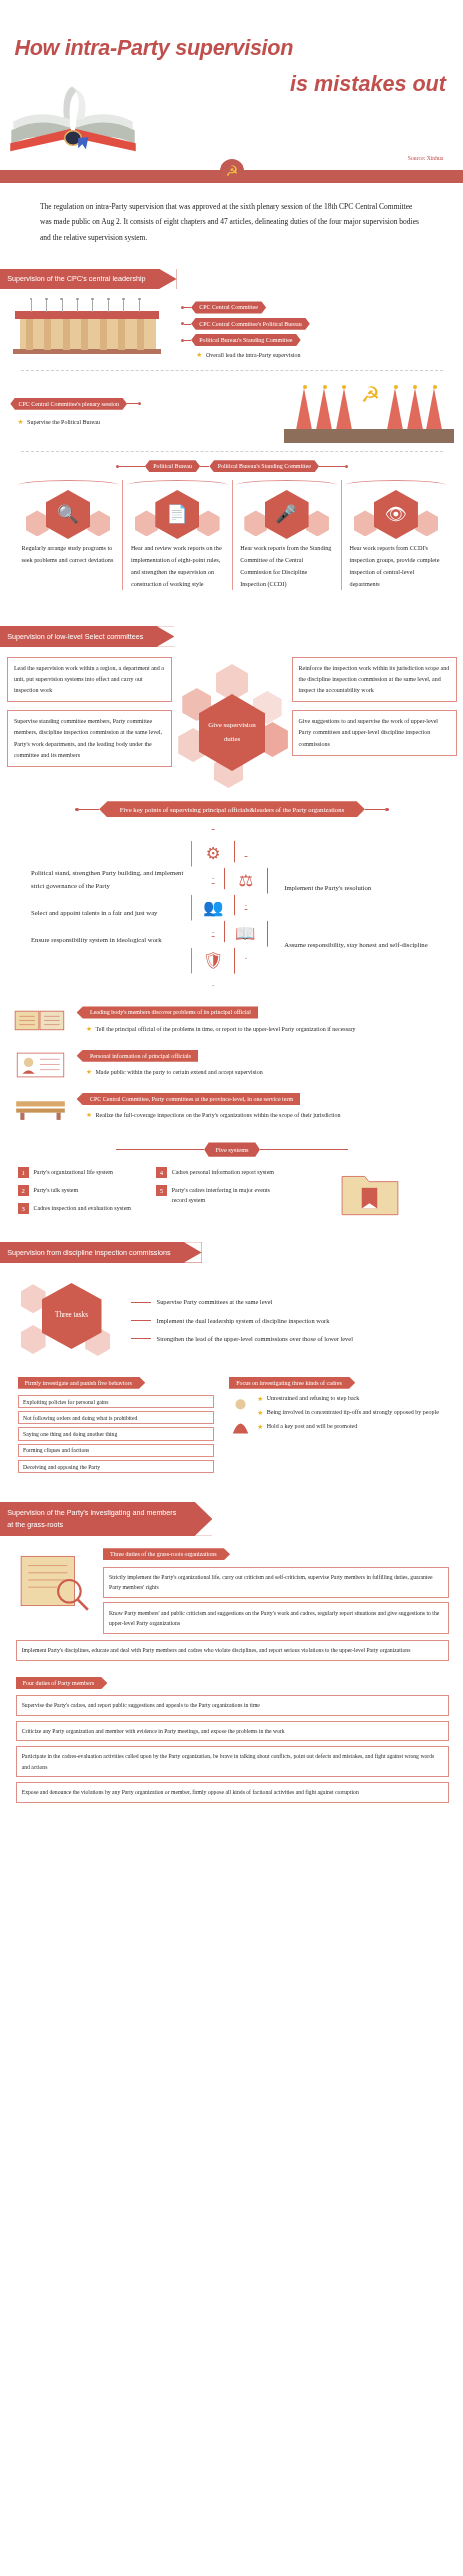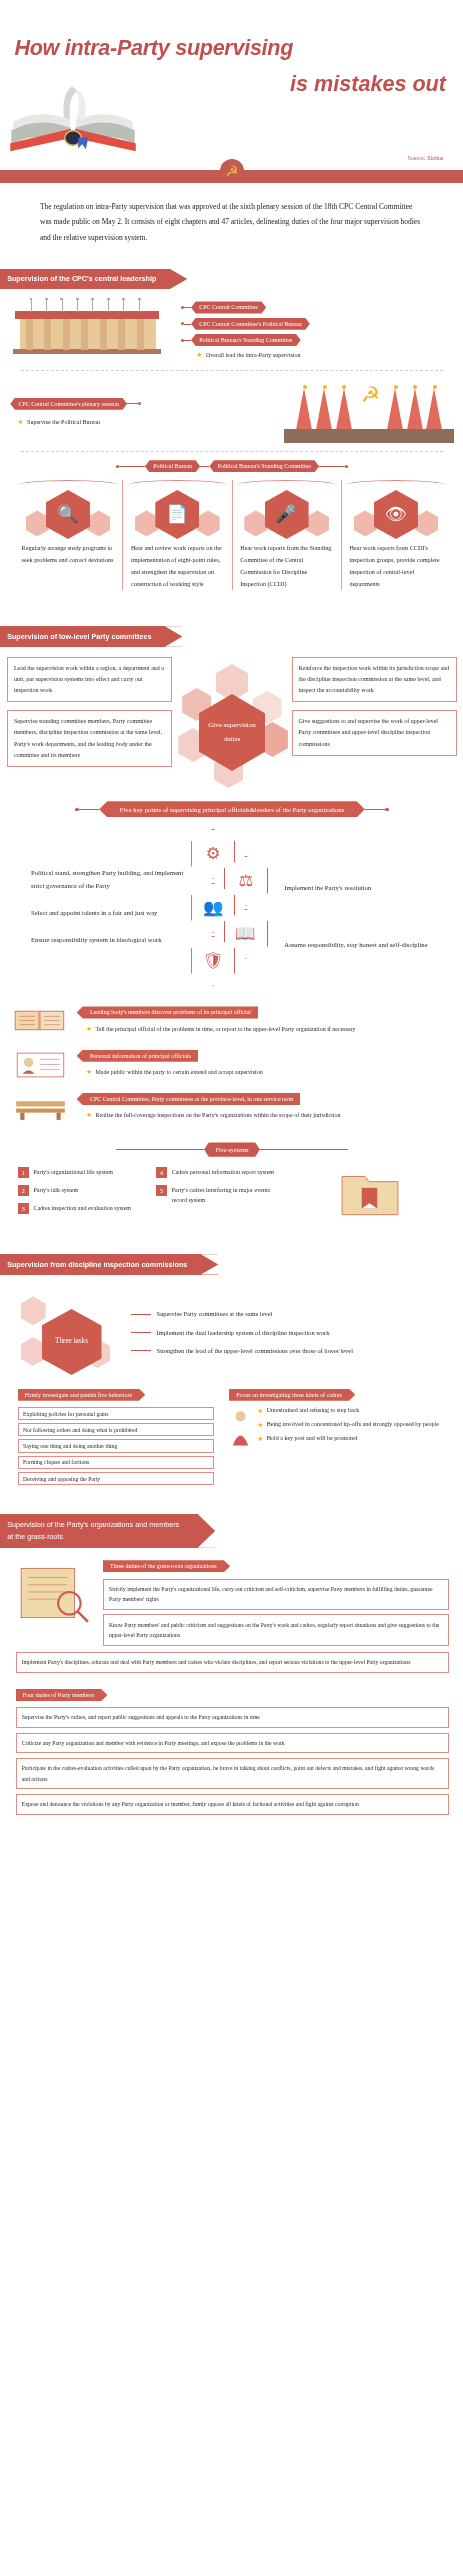--- a/index.html
+++ b/index.html
@@ -52,21 +52,21 @@
     position: relative; background: #c8584f; color: #fff;
     font-family: "Liberation Sans", sans-serif;
     font-size: 7.2px; padding: 5.7px 31px 5.7px 7.2px;
     display: inline-block; margin-left: 0;
   }
   .banner::after {
     content: ""; position: absolute; right: 0; top: 0; bottom: 0; width: 17.5px;
     background: #fff;
     clip-path: polygon(100% 0, 100% 100%, 0 100%, 100% 50%, 0 0);
   }
-  .banner-wrap { margin: 13.4px 0 3.1px 0; font-weight: bold; }
+  .banner-wrap { margin: 13.4px 0 3.1px 0; }
 
   
   .hexlabel {
     display: inline-block; background: #c8584f; color: #fff;
     font-size: 6px; padding: 3.1px 8.2px; position: relative;
     clip-path: polygon(4.6px 0, calc(100% - 4.6px) 0, 100% 50%, calc(100% - 4.6px) 100%, 4.6px 100%, 0 50%);
   }
   .connector { display: inline-block; height: 0.5px; background: #c8584f; vertical-align: middle; }
   .dot { display: inline-block; width: 3.1px; height: 3.1px; border-radius: 50%; background: #c8584f; vertical-align: middle; }
 
@@ -160,21 +160,21 @@
 
   
   .grbox { border: 0.5px solid #e08e85; font-size: 5.7px; line-height: 1.85; padding: 4.1px 5.2px; margin-bottom: 4.6px; }
 </style>
 </head>
 <body>
 
 <div class="page">
 
   <div class="header">
-    <div class="title-line1">How intra-Party supervising</div>
+    <div class="title-line1">How intra-Party supervision</div>
     <div class="title-line2">is mistakes out</div>
     <div class="source">Source: Xinhua</div>
 
     <svg class="book" viewBox="0 0 260 175">
       <path d="M10 125 Q60 95 125 118 L125 148 Q60 125 10 152 Z" fill="#b9bfb4"></path>
       <path d="M250 125 Q200 95 135 118 L135 148 Q200 125 250 152 Z" fill="#b9bfb4"></path>
       <path d="M14 108 Q62 82 124 104 L124 120 Q62 98 14 124 Z" fill="#e6e8e6"></path>
       <path d="M246 108 Q198 82 136 104 L136 120 Q198 98 246 124 Z" fill="#e6e8e6"></path>
       <path d="M128 40 Q108 52 112 100 L124 104 Q120 58 140 48 Z" fill="#d5d7d5"></path>
       <path d="M140 48 Q160 58 152 104 L136 104 Q148 62 132 44 Z" fill="#eceeec"></path>
@@ -183,21 +183,21 @@
       <ellipse cx="130" cy="140" rx="16" ry="14" fill="#2b2f45"></ellipse>
       <ellipse cx="130" cy="140" rx="16" ry="14" fill="none" stroke="#e0b062" stroke-width="3"></ellipse>
       <path d="M140 140 L160 138 L155 162 L148 152 L140 160 Z" fill="#3f63c4"></path>
     </svg>
   </div>
 
   <div class="redband">
     <div class="emblem-circle">☭</div>
   </div>
 
-  <div class="intro">The regulation on intra-Party supervision that was approved at the sixth plenary session of the 18th CPC Central Committee was made public on May 2. It consists of eight chapters and 47 articles, delineating duties of the four major supervision bodies and the relative supervision system.</div>
+  <div class="intro">The regulation on intra-Party supervision that was approved at the sixth plenary session of the 18th CPC Central Committee was made public on Aug 2. It consists of eight chapters and 47 articles, delineating duties of the four major supervision bodies and the relative supervision system.</div>
 
   <div class="banner-wrap">
     <div class="banner">Supervision of the CPC's central leadership</div>
   </div>
 
   <div style="display:flex; align-items:center; padding:7.2px 10.3px 0 10.3px;">
     <div class="building">
       <div class="bld-roof"></div>
       <div class="bld-body"></div>
       <div class="bld-base"></div>
@@ -337,21 +337,21 @@
       <div style="position:relative; height:52px;">
         <div class="hexsmall" style="left:8.2px; top:20.6px;"></div>
         <div class="hexsmall" style="right:8.2px; top:20.6px;"></div>
         <div class="hexbig">👁</div>
       </div>
       <p>Hear work reports from CCDI's inspection groups, provide complete inspection of central-level departments</p>
     </div>
   </div>
 
   <div class="banner-wrap" style="margin-top:36px;">
-    <div class="banner">Supervision of low-level Party committees</div>
+    <div class="banner">Supervision of low-level Select committees</div>
   </div>
 
 
   <div style="position:relative; padding:7.2px 7.2px 15.5px 7.2px;">
     <div style="display:flex; justify-content:space-between; align-items:flex-start;">
       <div style="width:165px;">
         <div class="obox">Lead the supervision work within a region, a department and a unit, put supervision systems into effect and carry out inspection work</div>
       </div>
       <div style="width:165px;">
         <div class="obox">Reinforce the inspection work within its jurisdiction scope and the discipline inspection commission at the same level, and inspect the accountability work</div>
@@ -508,30 +508,30 @@
 
     <div style="flex:1; display:flex; justify-content:center;">
       <svg viewBox="0 0 120 100" width="62" height="52">
         <path d="M6 18 L50 18 L58 28 L114 28 L114 92 L6 92 Z" fill="#f0d9a8" stroke="#cd5c4e" stroke-width="1.5"></path>
         <rect x="44" y="40" width="30" height="40" fill="#cd5c4e"></rect>
         <path d="M44 80 L59 70 L74 80 Z" fill="#fff"></path>
       </svg>
     </div>
   </div>
 
-  <div class="banner-wrap" style="margin-top:23px;">
+  <div class="banner-wrap" style="margin-top:11px;">
     <div class="banner">Supervision from discipline inspection commissions</div>
   </div>
 
   <div style="display:flex; align-items:center; padding:13.4px 17.5px 5.2px 17.5px; gap:10.3px;">
     <div style="position:relative; width:103px; height:82px; flex:0 0 auto;">
       <div class="ghost" style="width:25px; height:29px; left:3.1px; top:5.2px; background:#f3cfc7;"></div>
       <div class="ghost" style="width:25px; height:29px; left:3.1px; top:46px; background:#f3cfc7;"></div>
       <div class="ghost" style="width:25px; height:29px; right:10.3px; top:48px; background:#f3cfc7;"></div>
-      <div style="position:absolute; left:24px; top:18px;">
+      <div style="position:absolute; left:24px; top:4px;">
         <div class="bighex" style="width:60px; height:66px; font-size:7.2px;">
           <span>Three tasks</span>
         </div>
       </div>
     </div>
     <div style="flex:1;">
       <div style="display:flex; align-items:center; gap:5.2px; margin-bottom:11.3px;">
         <span class="connector" style="width:20.6px"></span>
         <span style="font-size:6.4px;">Supervise Party committees at the same level</span>
       </div>
@@ -580,21 +580,21 @@
             <span class="star">★</span>
             <span>Hold a key post and will be promoted</span>
           </div>
         </div>
       </div>
     </div>
   </div>
 
   <div style="margin-top:20.6px;">
     <div class="banner" style="padding:4.6px 36px 4.6px 7.2px; line-height:1.7;">
-      <span>Supervision of the Party's organizations and members</span><br>
+      <span>Supervision of the Party's investigating and members</span><br>
       <span>at the grass-roots</span>
     </div>
   </div>
 
   <div style="display:flex; padding:12.4px 15.5px 0 15.5px; gap:10.3px; align-items:flex-start;">
     <div style="width:77px; flex:0 0 auto;">
       <svg viewBox="0 0 150 130" width="77" height="67">
         <rect x="10" y="16" width="104" height="96" fill="#f0d9a8" stroke="#cd5c4e" stroke-width="1.5"></rect>
         <line x1="24" y1="34" x2="100" y2="34" stroke="#cd5c4e"></line>
         <line x1="24" y1="48" x2="100" y2="48" stroke="#cd5c4e"></line>

